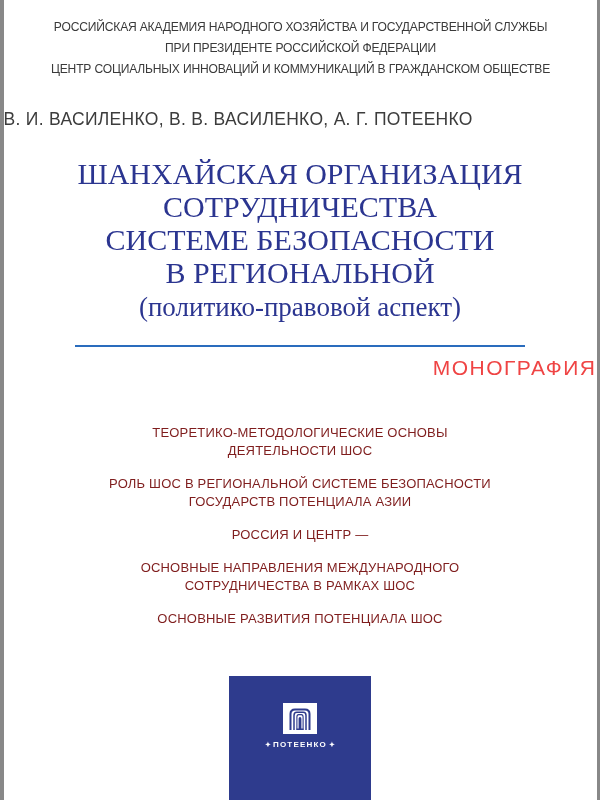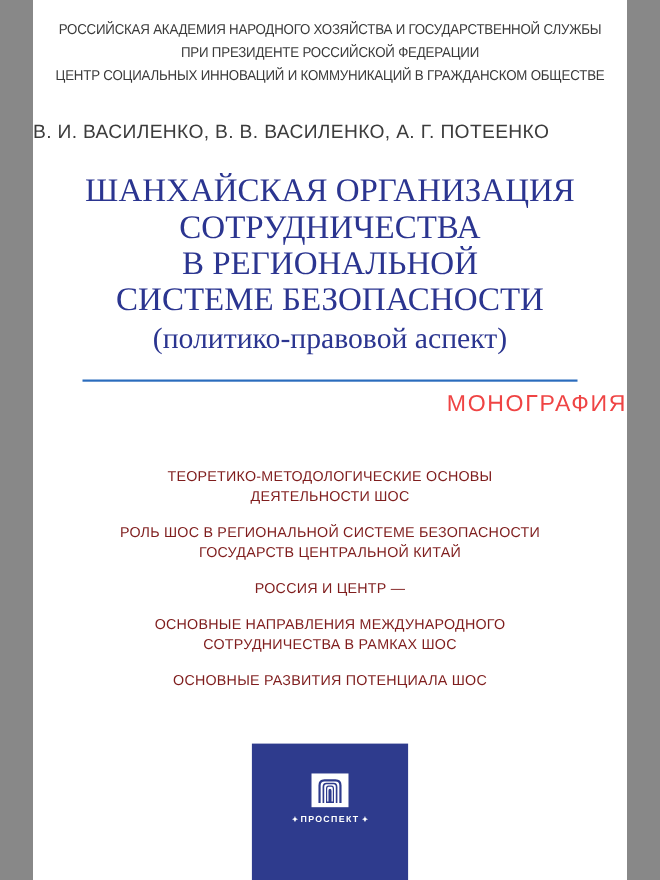--- a/index.html
+++ b/index.html
@@ -1,18 +1,18 @@
 <!DOCTYPE html>
 <html><head>
 <meta charset="utf-8">
 <style>
   html, body { margin: 0; padding: 0; background: #888; }
   .cover {
     position: relative;
-    width: 540px;
+    width: 593px;
     height: 800px;
     margin: 0 auto;
     background: #ffffff;
     overflow: hidden;
     font-family: "Liberation Sans", sans-serif;
   }
   
   .org-header {
     padding-top: 16px;
     text-align: center;
@@ -115,37 +115,37 @@
     <div>РОССИЙСКАЯ АКАДЕМИЯ НАРОДНОГО ХОЗЯЙСТВА И ГОСУДАРСТВЕННОЙ СЛУЖБЫ</div>
     <div>ПРИ ПРЕЗИДЕНТЕ РОССИЙСКОЙ ФЕДЕРАЦИИ</div>
     <div>ЦЕНТР СОЦИАЛЬНЫХ ИННОВАЦИЙ И КОММУНИКАЦИЙ В ГРАЖДАНСКОМ ОБЩЕСТВЕ</div>
   </div>
 
   <div class="authors">В. И. ВАСИЛЕНКО, В. В. ВАСИЛЕНКО, А. Г. ПОТЕЕНКО</div>
 
   <div class="title-block">
     <div>ШАНХАЙСКАЯ ОРГАНИЗАЦИЯ</div>
     <div>СОТРУДНИЧЕСТВА</div>
+    <div>СИСТЕМЕ БЕЗОПАСНОСТИ</div>
     <div>В РЕГИОНАЛЬНОЙ</div>
-    <div>СИСТЕМЕ БЕЗОПАСНОСТИ</div>
     <div class="title-subtitle">(политико-правовой аспект)</div>
   </div>
 
   <div class="divider"></div>
 
   <div class="edition-type">МОНОГРАФИЯ</div>
 
   <div class="topics">
     <div class="topic-item">
       <span>ТЕОРЕТИКО-МЕТОДОЛОГИЧЕСКИЕ ОСНОВЫ</span>
       <span>ДЕЯТЕЛЬНОСТИ ШОС</span>
     </div>
     <div class="topic-item">
       <span>РОЛЬ ШОС В РЕГИОНАЛЬНОЙ СИСТЕМЕ БЕЗОПАСНОСТИ</span>
-      <span>ГОСУДАРСТВ ЦЕНТРАЛЬНОЙ КИТАЙ</span>
+      <span>ГОСУДАРСТВ ПОТЕНЦИАЛА АЗИИ</span>
     </div>
     <div class="topic-item">
       <span>РОССИЯ И ЦЕНТР —</span>
     </div>
     <div class="topic-item">
       <span>ОСНОВНЫЕ НАПРАВЛЕНИЯ МЕЖДУНАРОДНОГО</span>
       <span>СОТРУДНИЧЕСТВА В РАМКАХ ШОС</span>
     </div>
     <div class="topic-item">
       <span>ОСНОВНЫЕ РАЗВИТИЯ ПОТЕНЦИАЛА ШОС</span>
@@ -157,17 +157,17 @@
       <rect x="0" y="0" width="34" height="31" fill="#ffffff"></rect>
       <g stroke="#2e3b8d" fill="none">
         <path d="M7.5 27 V11 Q7.5 6.5 12 6.5 H22 Q26.5 6.5 26.5 11 V27" stroke-width="2"></path>
         <path d="M11 27 V12.5 Q11 9.3 13.8 9.3 H20.2 Q23 9.3 23 12.5 V27" stroke-width="1.5"></path>
         <path d="M13.9 27 V14 Q13.9 11.6 15.7 11.6 H18.3 Q20.1 11.6 20.1 14 V27" stroke-width="1.1"></path>
       </g>
       <path d="M15.6 27 V15.8 Q15.6 14 17 14 Q18.4 14 18.4 15.8 V27 Z" fill="#2e3b8d"></path>
       <path d="M13.6 27 h6.8 v-1.4 h-6.8 z" fill="#2e3b8d"></path>
     </svg>
     <div class="publisher-name">
-      <span class="bullet">✦</span><span>ПРОСПЕКТ</span><span class="bullet">✦</span>
+      <span class="bullet">✦</span><span>ПОТЕЕНКО</span><span class="bullet">✦</span>
     </div>
   </div>
 
 </div>
 
 </body></html>

